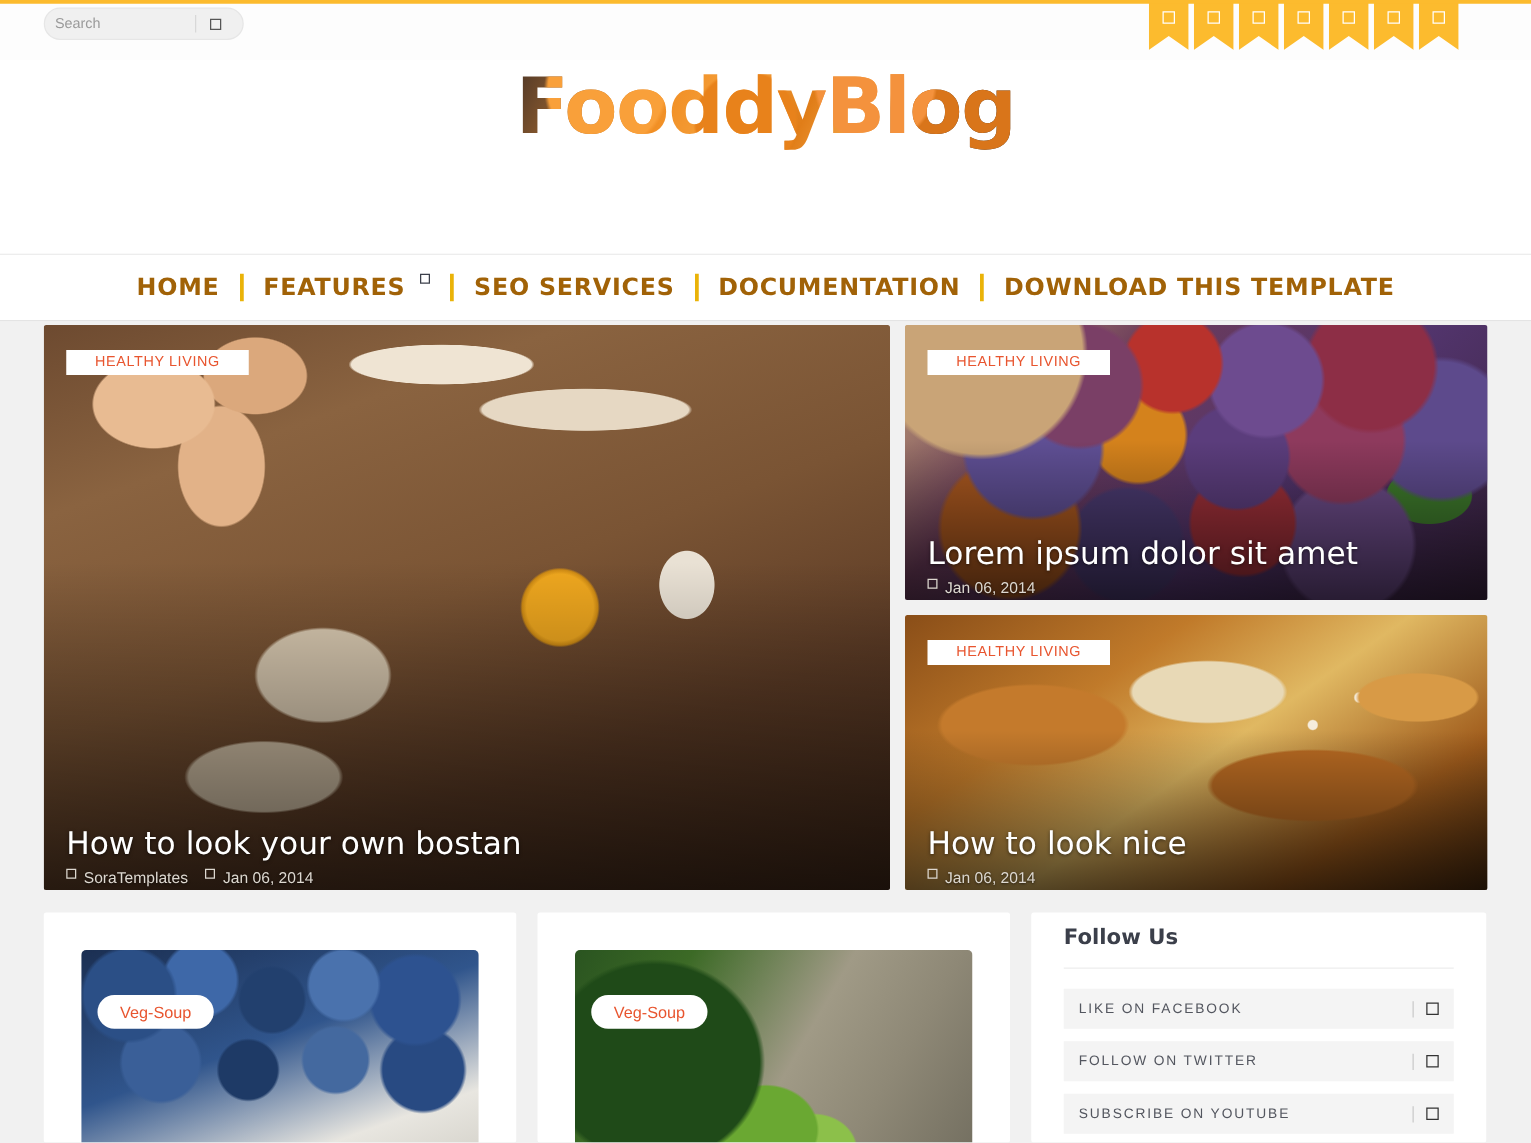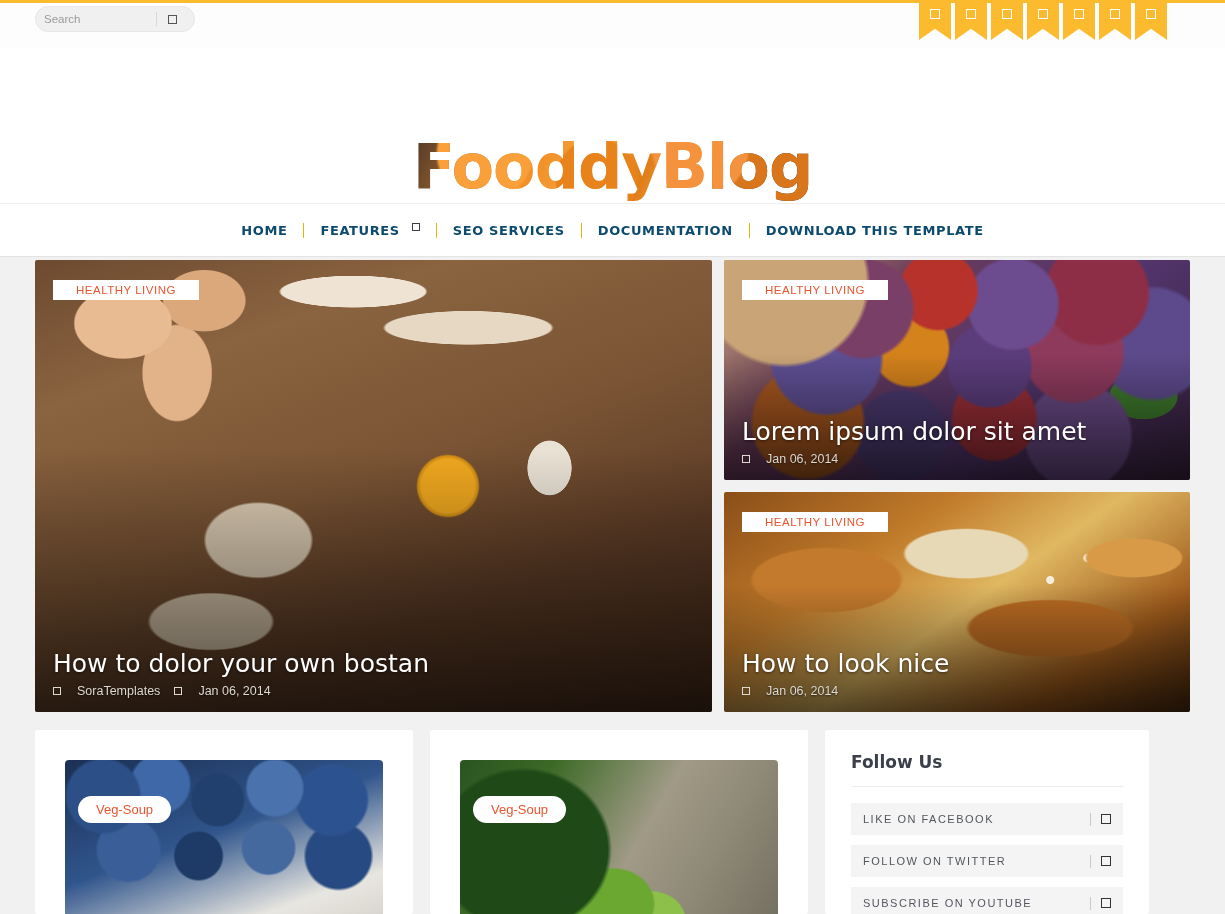--- a/index.html
+++ b/index.html
@@ -88,21 +88,21 @@
     padding-top: 9px;
     cursor: pointer;
   }
   .ribbon .glyph-box { border-color: #ffffff; width: 10px; height: 10px; }
 
   
   .header {
     height: 155px;
     background: #ffffff;
     display: flex;
-    align-items: flex-end;
+    align-items: flex-start;
     justify-content: center;
   }
   .logo {
     font-family: "DejaVu Sans", sans-serif;
     font-size: 62px;
     font-weight: bold;
     letter-spacing: -1px;
     background-image:
       radial-gradient(circle at 18% 32%, #f9a03a 0 14%, transparent 15%),
       radial-gradient(circle at 46% 68%, #e8821b 0 18%, transparent 19%),
@@ -123,32 +123,32 @@
     background: #ffffff;
     border-top: 1px solid #ededed;
     border-bottom: 1px solid #e4e4e4;
     display: flex;
     align-items: center;
     justify-content: center;
   }
   .nav-list { display: flex; align-items: center; height: 24px; }
   .nav-item {
     font-family: "DejaVu Sans", sans-serif;
-    font-size: 13px;
+    font-size: 19px;
     font-weight: bold;
     letter-spacing: 0.6px;
-    color: #0c4a6e;
+    color: #a16207;
     text-transform: uppercase;
     padding: 0 16px;
     cursor: pointer;
     display: flex;
     gap: 7px;
     white-space: nowrap;
   }
-  .nav-item + .nav-item { border-left: 1px solid #eab308; gap: 12px; }
+  .nav-item + .nav-item { border-left: 3px solid #eab308; gap: 12px; }
   .nav-item .glyph-box { width: 8px; height: 8px; border-color: #3b3f4a; }
 
   
   .featured {
     position: absolute;
     top: 260px; left: 35px;
     width: 1155px;
     height: 452px;
     display: flex;
     gap: 12px;
@@ -177,42 +177,42 @@
     color: #e8552f;
     font-family: "Liberation Sans", sans-serif;
     font-size: 11.5px;
     letter-spacing: 0.5px;
     padding: 4px 23px;
     z-index: 3;
   }
 
   .feat-meta {
     position: absolute;
-    left: 18px; bottom: 14px;
+    left: 18px; bottom: 3px;
     z-index: 3;
     color: #fff;
   }
   .feat-title {
     font-family: "DejaVu Sans", sans-serif;
     font-size: 25px;
     font-weight: normal;
     color: #ffffff;
     text-shadow: 0 1px 3px rgba(0,0,0,0.55);
     margin-bottom: 7px;
     line-height: 1.1;
   }
   .feat-sub {
     display: flex;
     align-items: center;
     gap: 14px;
     font-size: 12.5px;
     color: #ddd8d0;
     text-shadow: 0 1px 2px rgba(0,0,0,0.6);
   }
-  .feat-sub span { display: flex; align-items: center; gap: 16px; }
+  .feat-sub span { display: flex; align-items: flex-start; gap: 6px; }
   .feat-sub .glyph-box { width: 8px; height: 8px; border-color: #ddd8d0; }
 
   
   .img-pasta {
     background:
       radial-gradient(ellipse 80px 58px at 13% 14%, #e8bb92 0 60%, transparent 62%),
       radial-gradient(ellipse 70px 52px at 25% 9%, #dba87c 0 58%, transparent 60%),
       radial-gradient(ellipse 62px 86px at 21% 25%, #e2b288 0 55%, transparent 57%),
       radial-gradient(ellipse 120px 26px at 47% 7%, #efe4d3 0 60%, transparent 62%),
       radial-gradient(ellipse 150px 30px at 64% 15%, #e6d8c3 0 55%, transparent 57%),
@@ -308,24 +308,24 @@
     font-family: "Liberation Sans", sans-serif;
     font-size: 13px;
     padding: 6px 18px;
     border-radius: 16px;
     z-index: 3;
     cursor: pointer;
   }
 
   
   .sidebar {
-    width: 324px;
+    width: 364px;
     background: #ffffff;
     border-radius: 2px;
-    padding: 22px 26px;
+    padding: 10px 26px;
   }
   .widget-title {
     font-family: "DejaVu Sans", sans-serif;
     font-size: 17px;
     font-weight: bold;
     color: #3b3f4a;
     padding-bottom: 14px;
     border-bottom: 1px solid #ededed;
     margin-bottom: 16px;
   }
@@ -416,21 +416,21 @@
 </div>
 
 <div class="featured">
 
   <div class="feat-big">
     <div class="feat-card">
       <div class="feat-img img-pasta"></div>
       <div class="feat-shade"></div>
       <div class="cat-badge">HEALTHY LIVING</div>
       <div class="feat-meta">
-        <div class="feat-title">How to dolor your own bostan</div>
+        <div class="feat-title">How to look your own bostan</div>
         <div class="feat-sub">
           <span>
             <i class="glyph-box"></i>
             <em style="font-style:normal">SoraTemplates</em>
           </span>
           <span>
             <i class="glyph-box"></i>
             <em style="font-style:normal">Jan 06, 2014</em>
           </span>
         </div>

